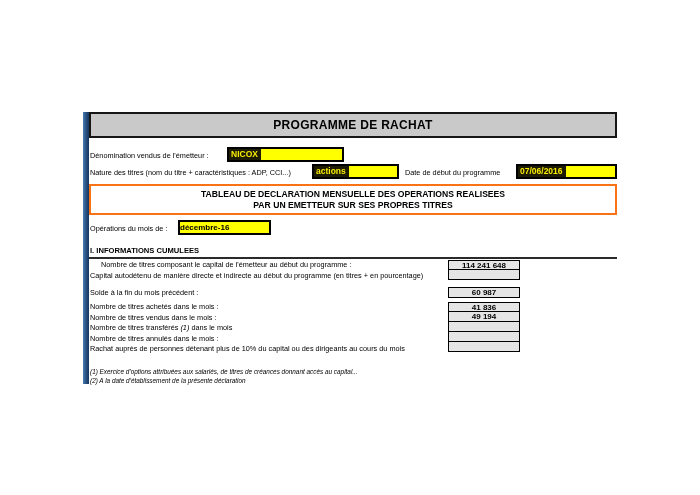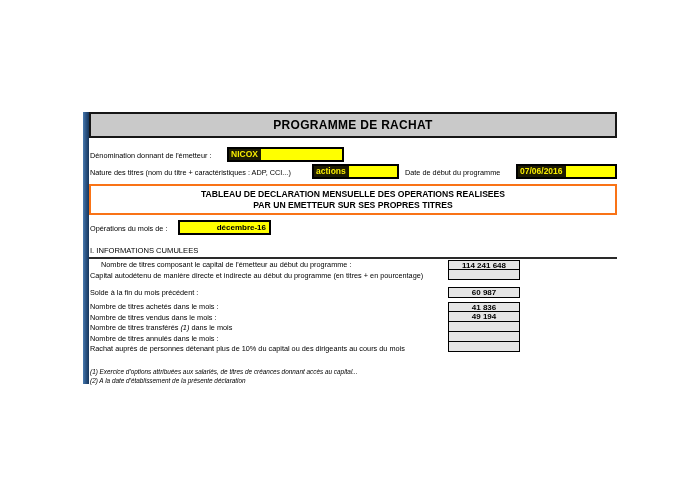--- a/index.html
+++ b/index.html
@@ -13,42 +13,42 @@
               justify-content:center;font-weight:bold;font-size:12px;letter-spacing:.3px;}
   .tableau-box{left:89px;top:184px;width:528px;height:31px;background:#fff;
                border:2px solid #f97316;box-sizing:border-box;display:flex;flex-direction:column;
                align-items:center;justify-content:center;font-weight:bold;font-size:8.6px;
                line-height:11px;text-align:center;}
   .lbl{font-size:7.3px;line-height:13px;white-space:nowrap;}
   .row-lbl{font-size:7.3px;line-height:10px;white-space:nowrap;}
   .field{background:#ffff00;border:2px solid #000;box-sizing:border-box;font-weight:bold;
          font-size:8.5px;display:flex;align-items:center;overflow:hidden;}
   .hl{background:#1d1b02;color:#f8ec00;padding:1px 3px 1px 2px;line-height:9px;}
-  .field-right{justify-content:flex-end;padding-right:3px;font-size:8px;}
-  .section-title{font-weight:normal;font-size:7.6px;line-height:10px;white-space:nowrap;}
+  .field-right{justify-content:flex-start;padding-right:19px;font-size:8px;}
+  .section-title{font-weight:bold;font-size:7.6px;line-height:10px;white-space:nowrap;}
   .section-rule{left:89px;top:257px;width:528px;height:1.5px;background:#2a2a2a;}
   .cells{left:448px;width:72px;border:1.5px solid #000;box-sizing:border-box;background:#e5e5e5;}
   .cell{height:8.9px;border-top:1.5px solid #000;font-size:8px;font-weight:bold;
         text-align:center;line-height:9px;}
   .cell:first-child{border-top:none;}
   .footnote{font-style:italic;font-size:6.4px;line-height:8px;white-space:nowrap;}
   i{font-style:italic;}
 </style>
 </head>
 <body>
 
 <div class="page">
 
   <div class="abs blue-bar"></div>
 
   <div class="abs header-box">
     <span>PROGRAMME DE RACHAT</span>
   </div>
 
-  <div class="abs lbl" style="left:90px;top:149px;">Dénomination donnant de l'émetteur :</div>
+  <div class="abs lbl" style="left:90px;top:149px;">Dénomination vendus de l'émetteur :</div>
   <div class="abs field" style="left:227px;top:147px;width:117px;height:15px;">
     <span class="hl">NICOX</span>
   </div>
 
   <div class="abs lbl" style="left:90px;top:166px;">Nature des titres (nom du titre + caractéristiques : ADP, CCI...)</div>
   <div class="abs field" style="left:312px;top:164px;width:87px;height:15px;">
     <span class="hl">actions</span>
   </div>
   <div class="abs lbl" style="left:405px;top:166px;">Date de début du programme</div>
   <div class="abs field" style="left:516px;top:164px;width:101px;height:15px;">

